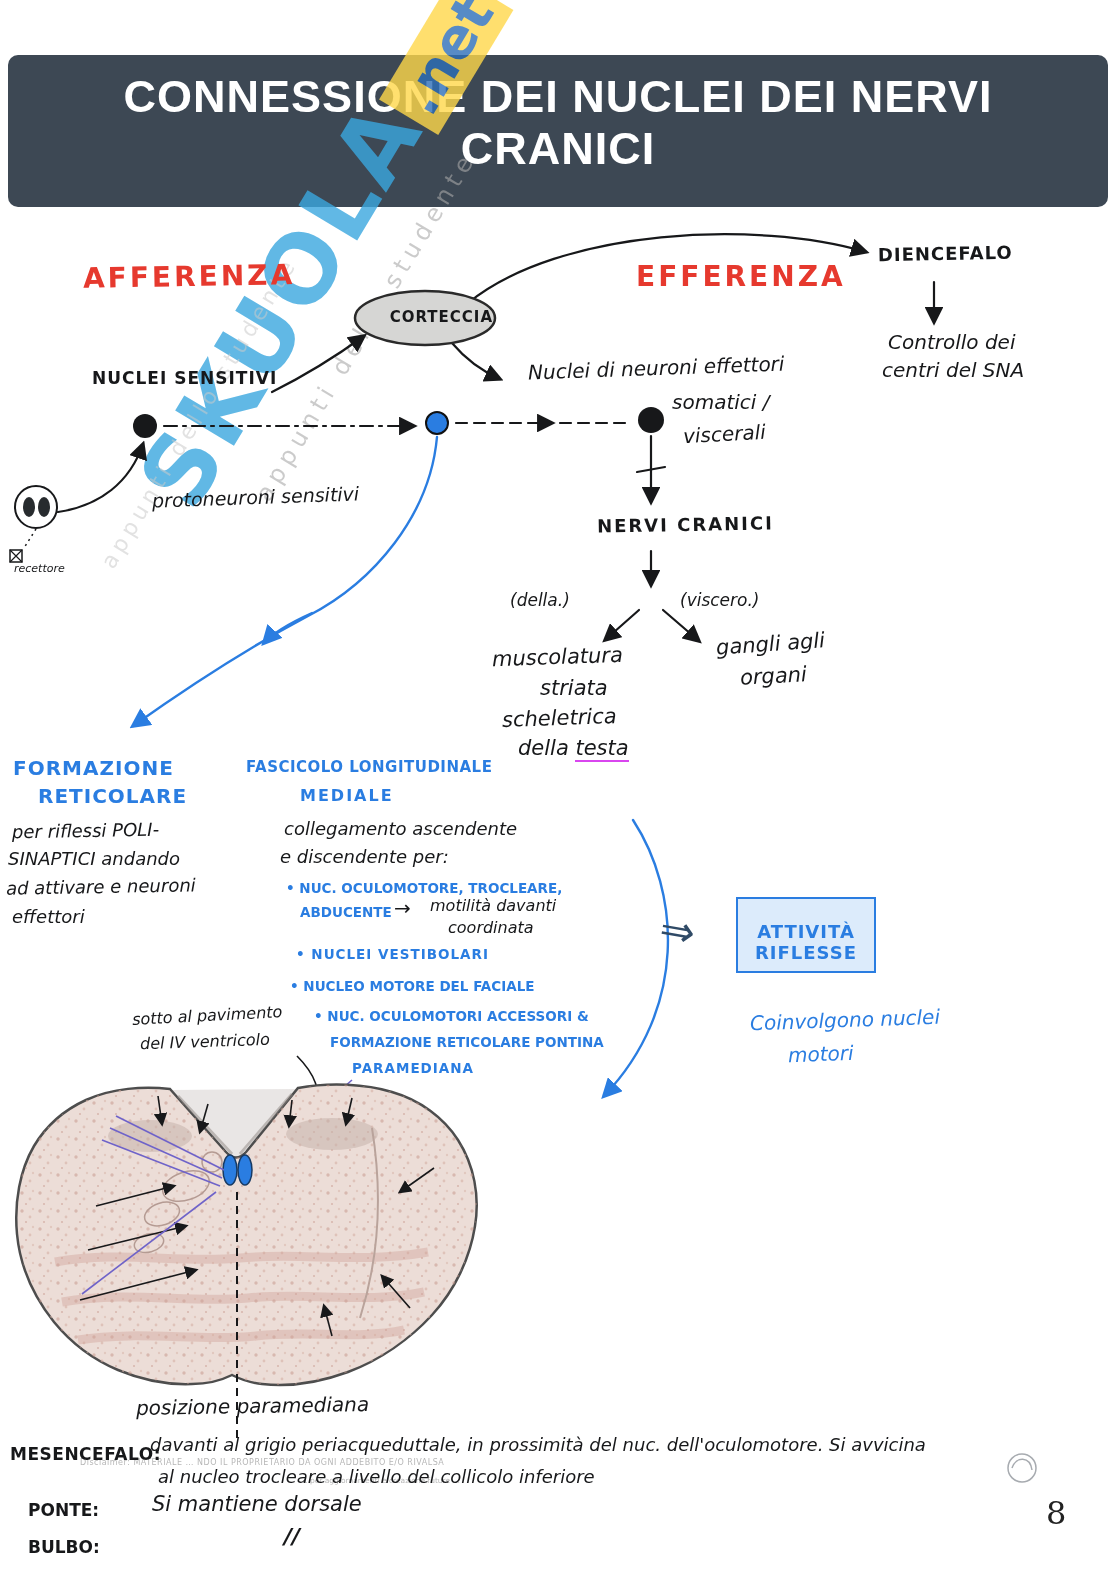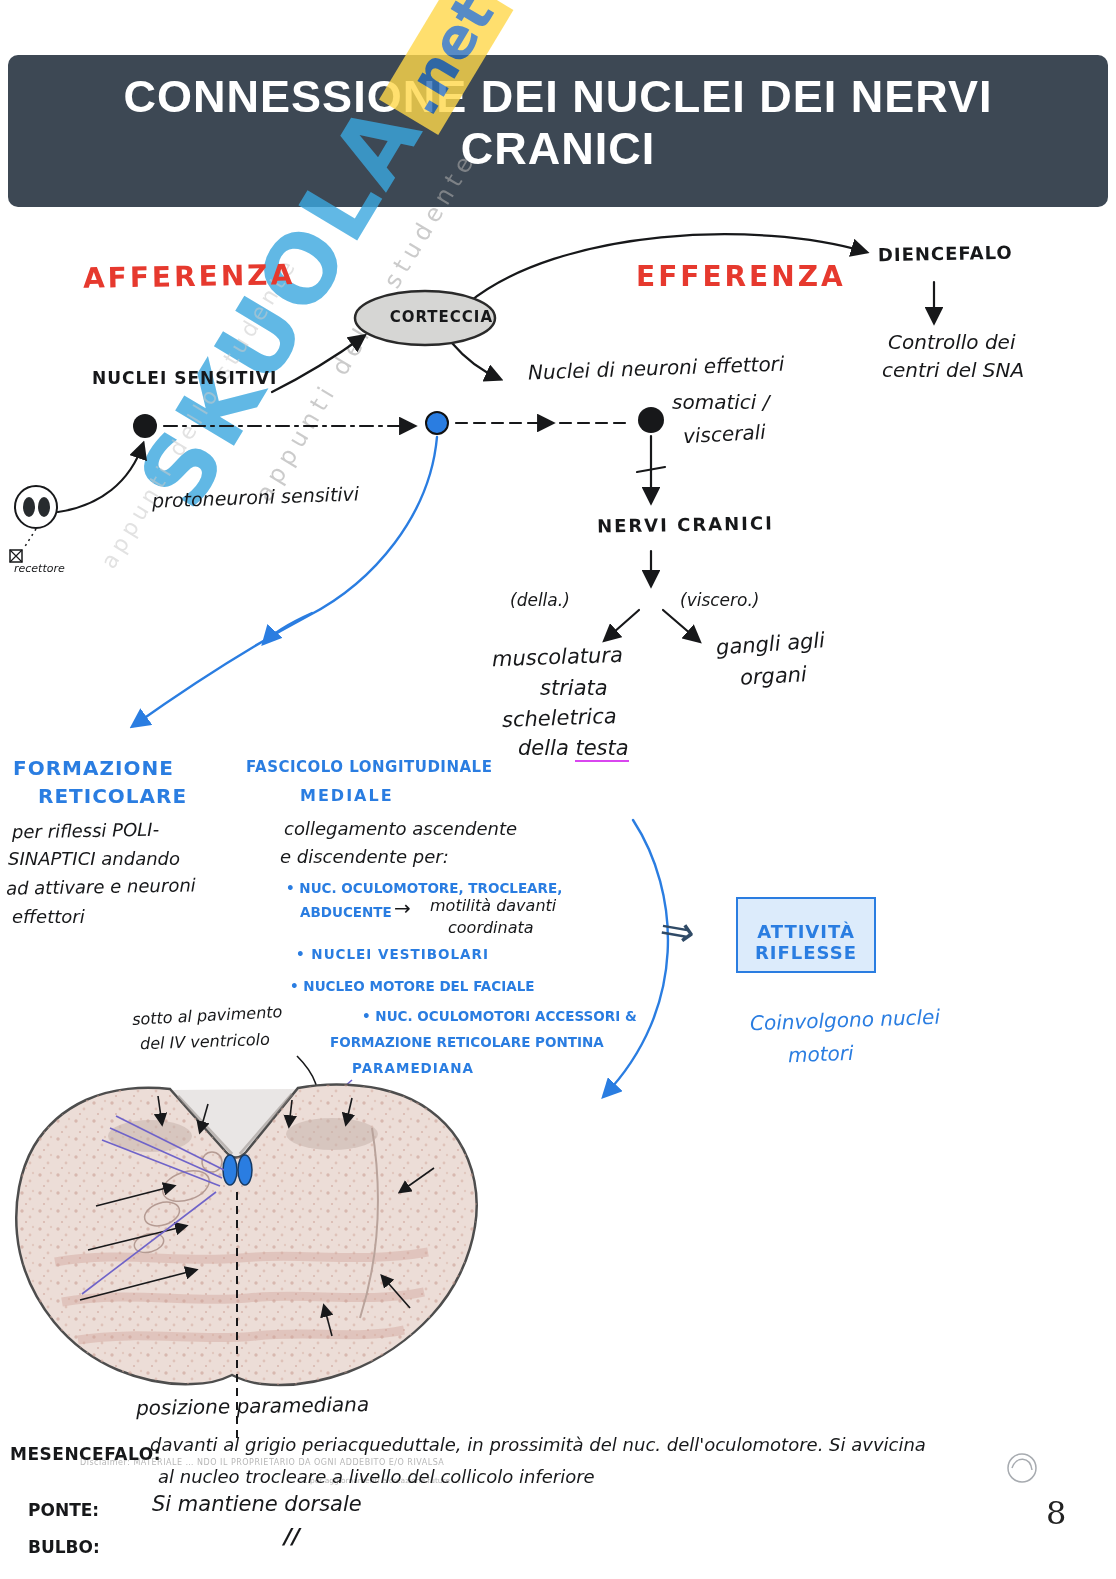--- a/index.html
+++ b/index.html
@@ -193,21 +193,21 @@
   <div class="abs txt hw" style="left:280px;top:846px;font-size:18px;">e discendente per:</div>
 
   <div class="abs txt blue" style="left:286px;top:880px;font-size:13.5px;font-weight:700;">• NUC. OCULOMOTORE, TROCLEARE,</div>
   <div class="abs txt blue" style="left:300px;top:904px;font-size:13.5px;font-weight:700;">ABDUCENTE</div>
   <div class="abs txt" style="left:394px;top:896px;font-size:20px;">→</div>
   <div class="abs txt hw" style="left:430px;top:896px;font-size:16px;">motilità davanti</div>
   <div class="abs txt hw" style="left:448px;top:918px;font-size:16px;">coordinata</div>
 
   <div class="abs txt blue" style="left:296px;top:946px;font-size:13.5px;font-weight:700;letter-spacing:1px;">• NUCLEI VESTIBOLARI</div>
   <div class="abs txt blue" style="left:290px;top:978px;font-size:13.5px;font-weight:700;">• NUCLEO MOTORE DEL FACIALE</div>
-  <div class="abs txt blue" style="left:314px;top:1008px;font-size:13.5px;font-weight:700;margin-left:48px;">• NUC. OCULOMOTORI ACCESSORI &amp;</div>
+  <div class="abs txt blue" style="left:314px;top:1008px;font-size:13.5px;font-weight:700;">• NUC. OCULOMOTORI ACCESSORI &amp;</div>
   <div class="abs txt blue" style="left:330px;top:1034px;font-size:13.5px;font-weight:700;">FORMAZIONE RETICOLARE PONTINA</div>
   <div class="abs txt blue" style="left:352px;top:1060px;font-size:13.5px;font-weight:700;letter-spacing:1px;">PARAMEDIANA</div>
 
   <div class="abs txt hw" style="left:132px;top:1006px;font-size:16px;transform:rotate(-3deg);">sotto al pavimento</div>
   <div class="abs txt hw" style="left:140px;top:1032px;font-size:16px;transform:rotate(-2deg);">del IV ventricolo</div>
 
   <div class="abs txt" style="left:660px;top:906px;font-size:42px;color:#2f4a66;transform:rotate(10deg);">⇒</div>
   <div class="abs txt" style="left:736px;top:897px;width:140px;height:76px;background:#dcebfb;border:2.5px solid #2a7de1;
               text-align:center;padding-top:22px;">
     <div class="blue" style="font-size:18px;font-weight:700;letter-spacing:1px;">ATTIVITÀ</div>

